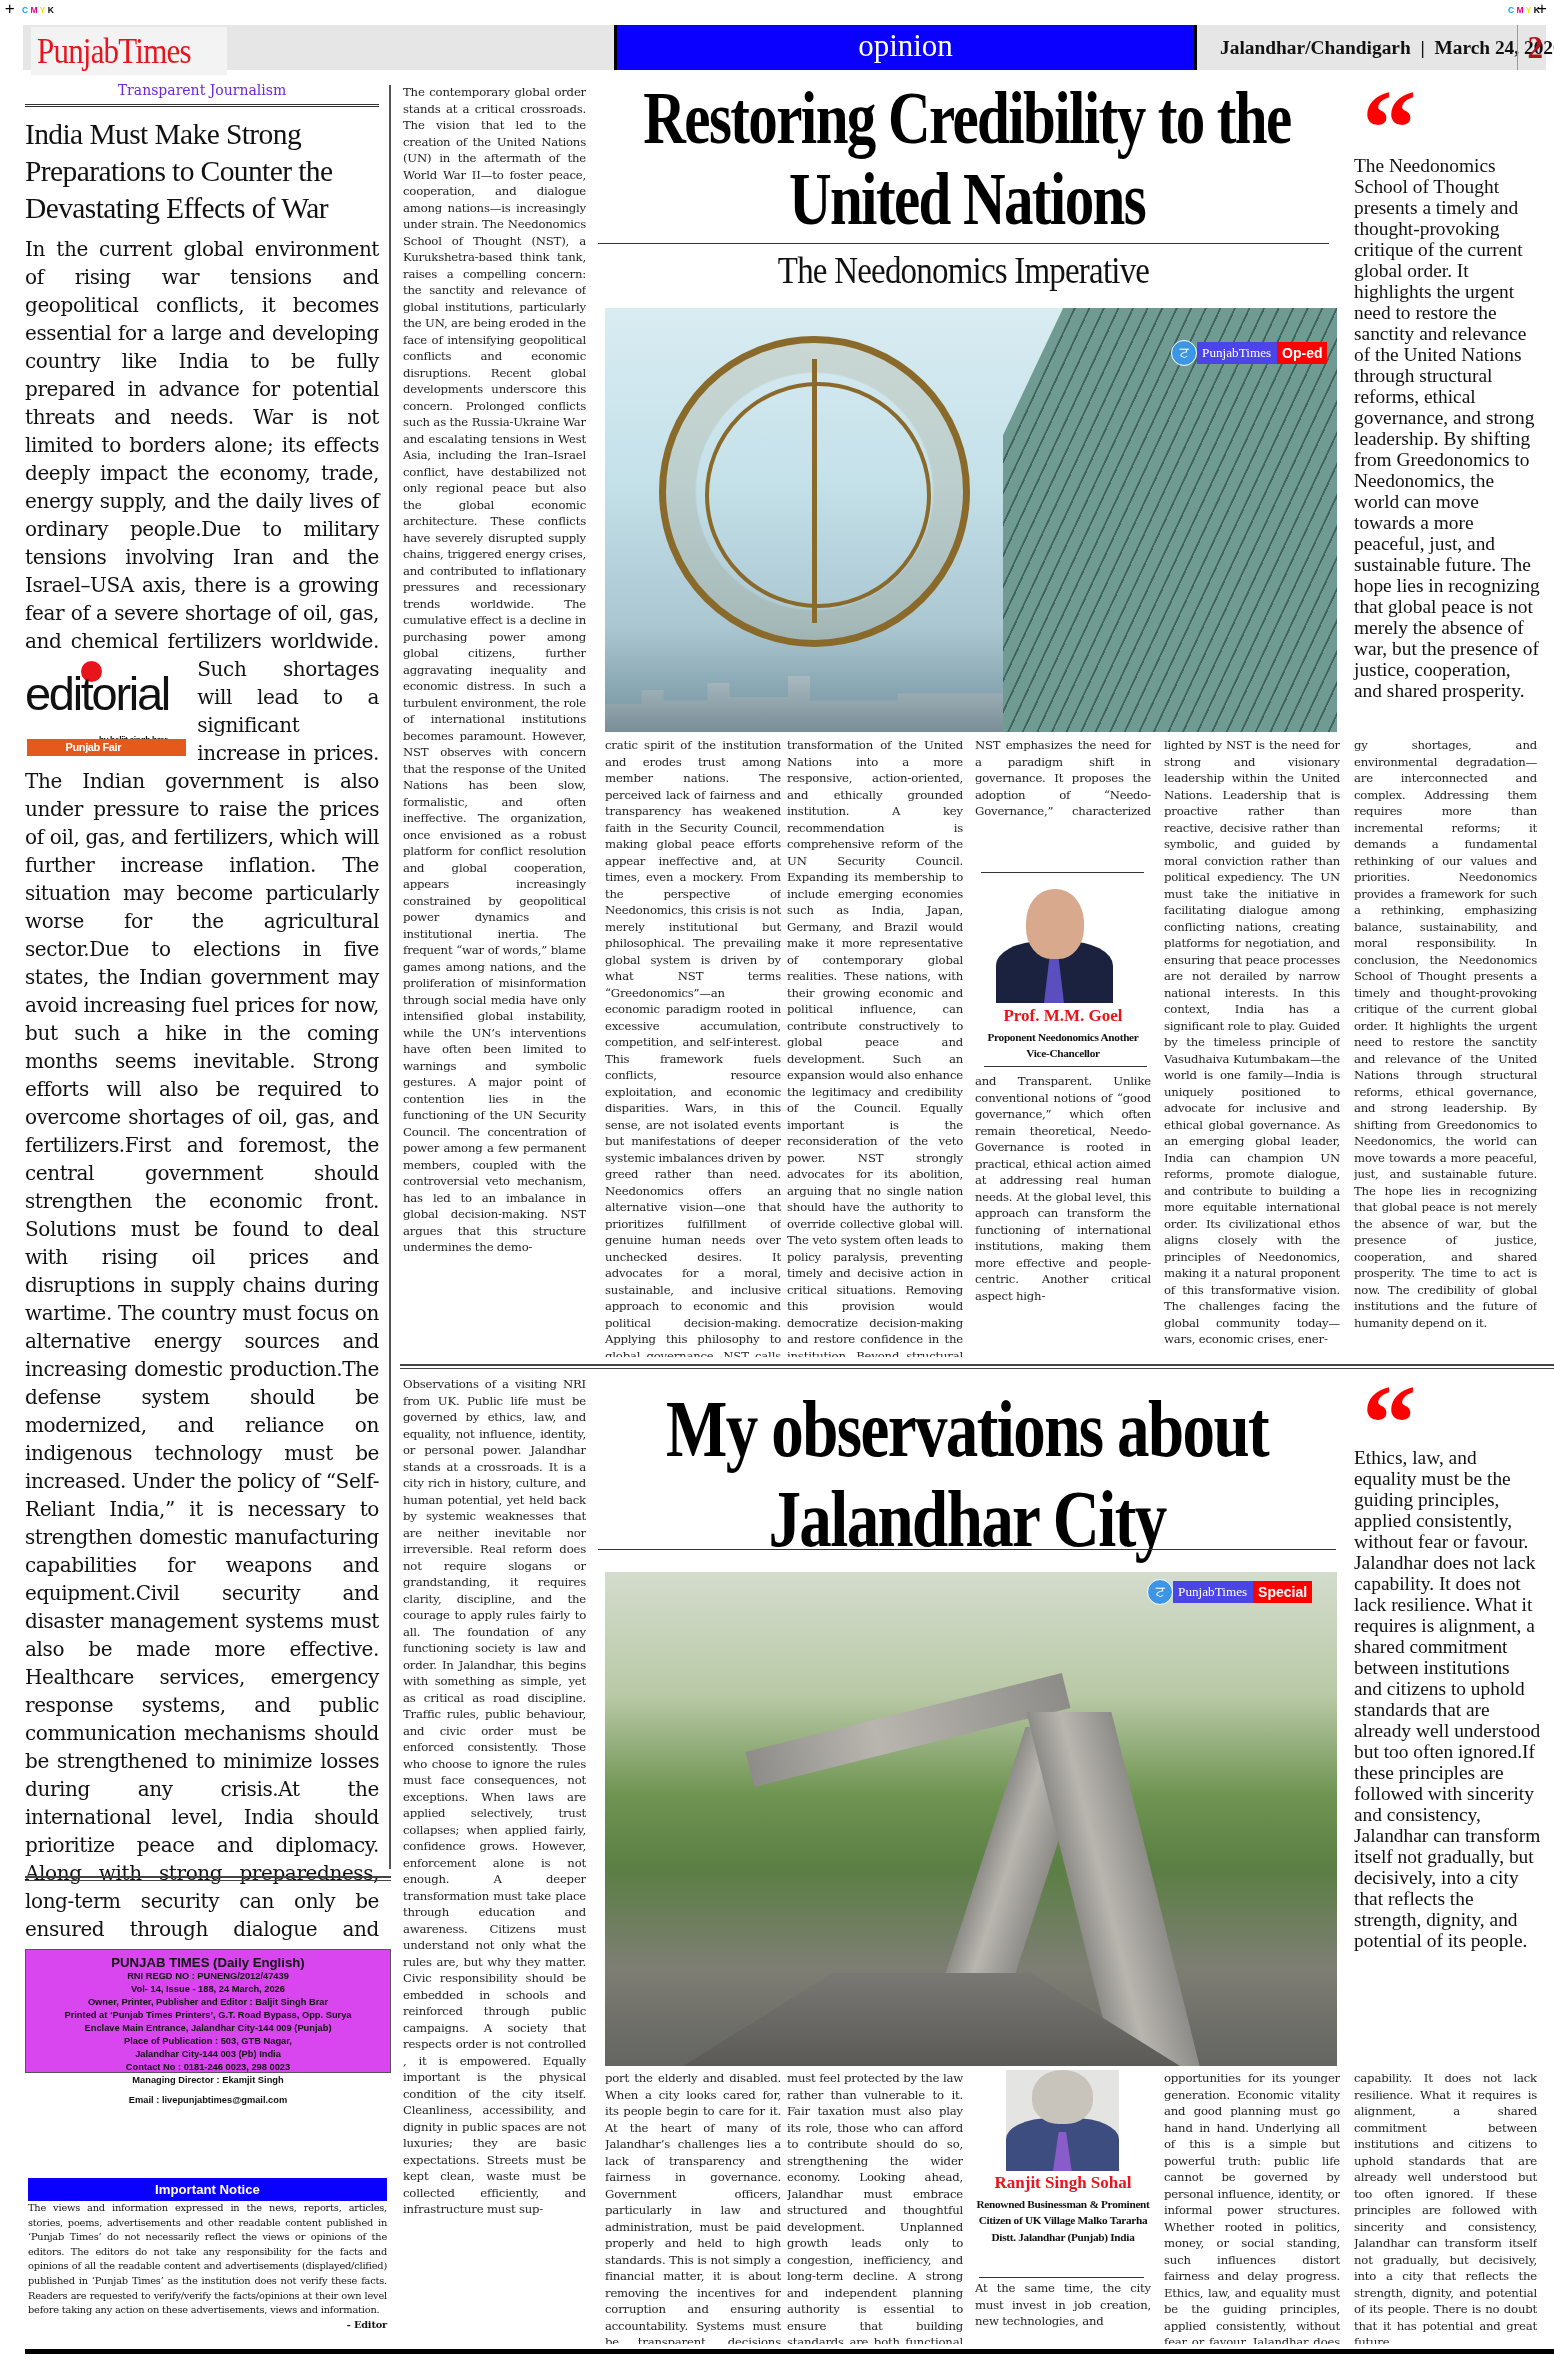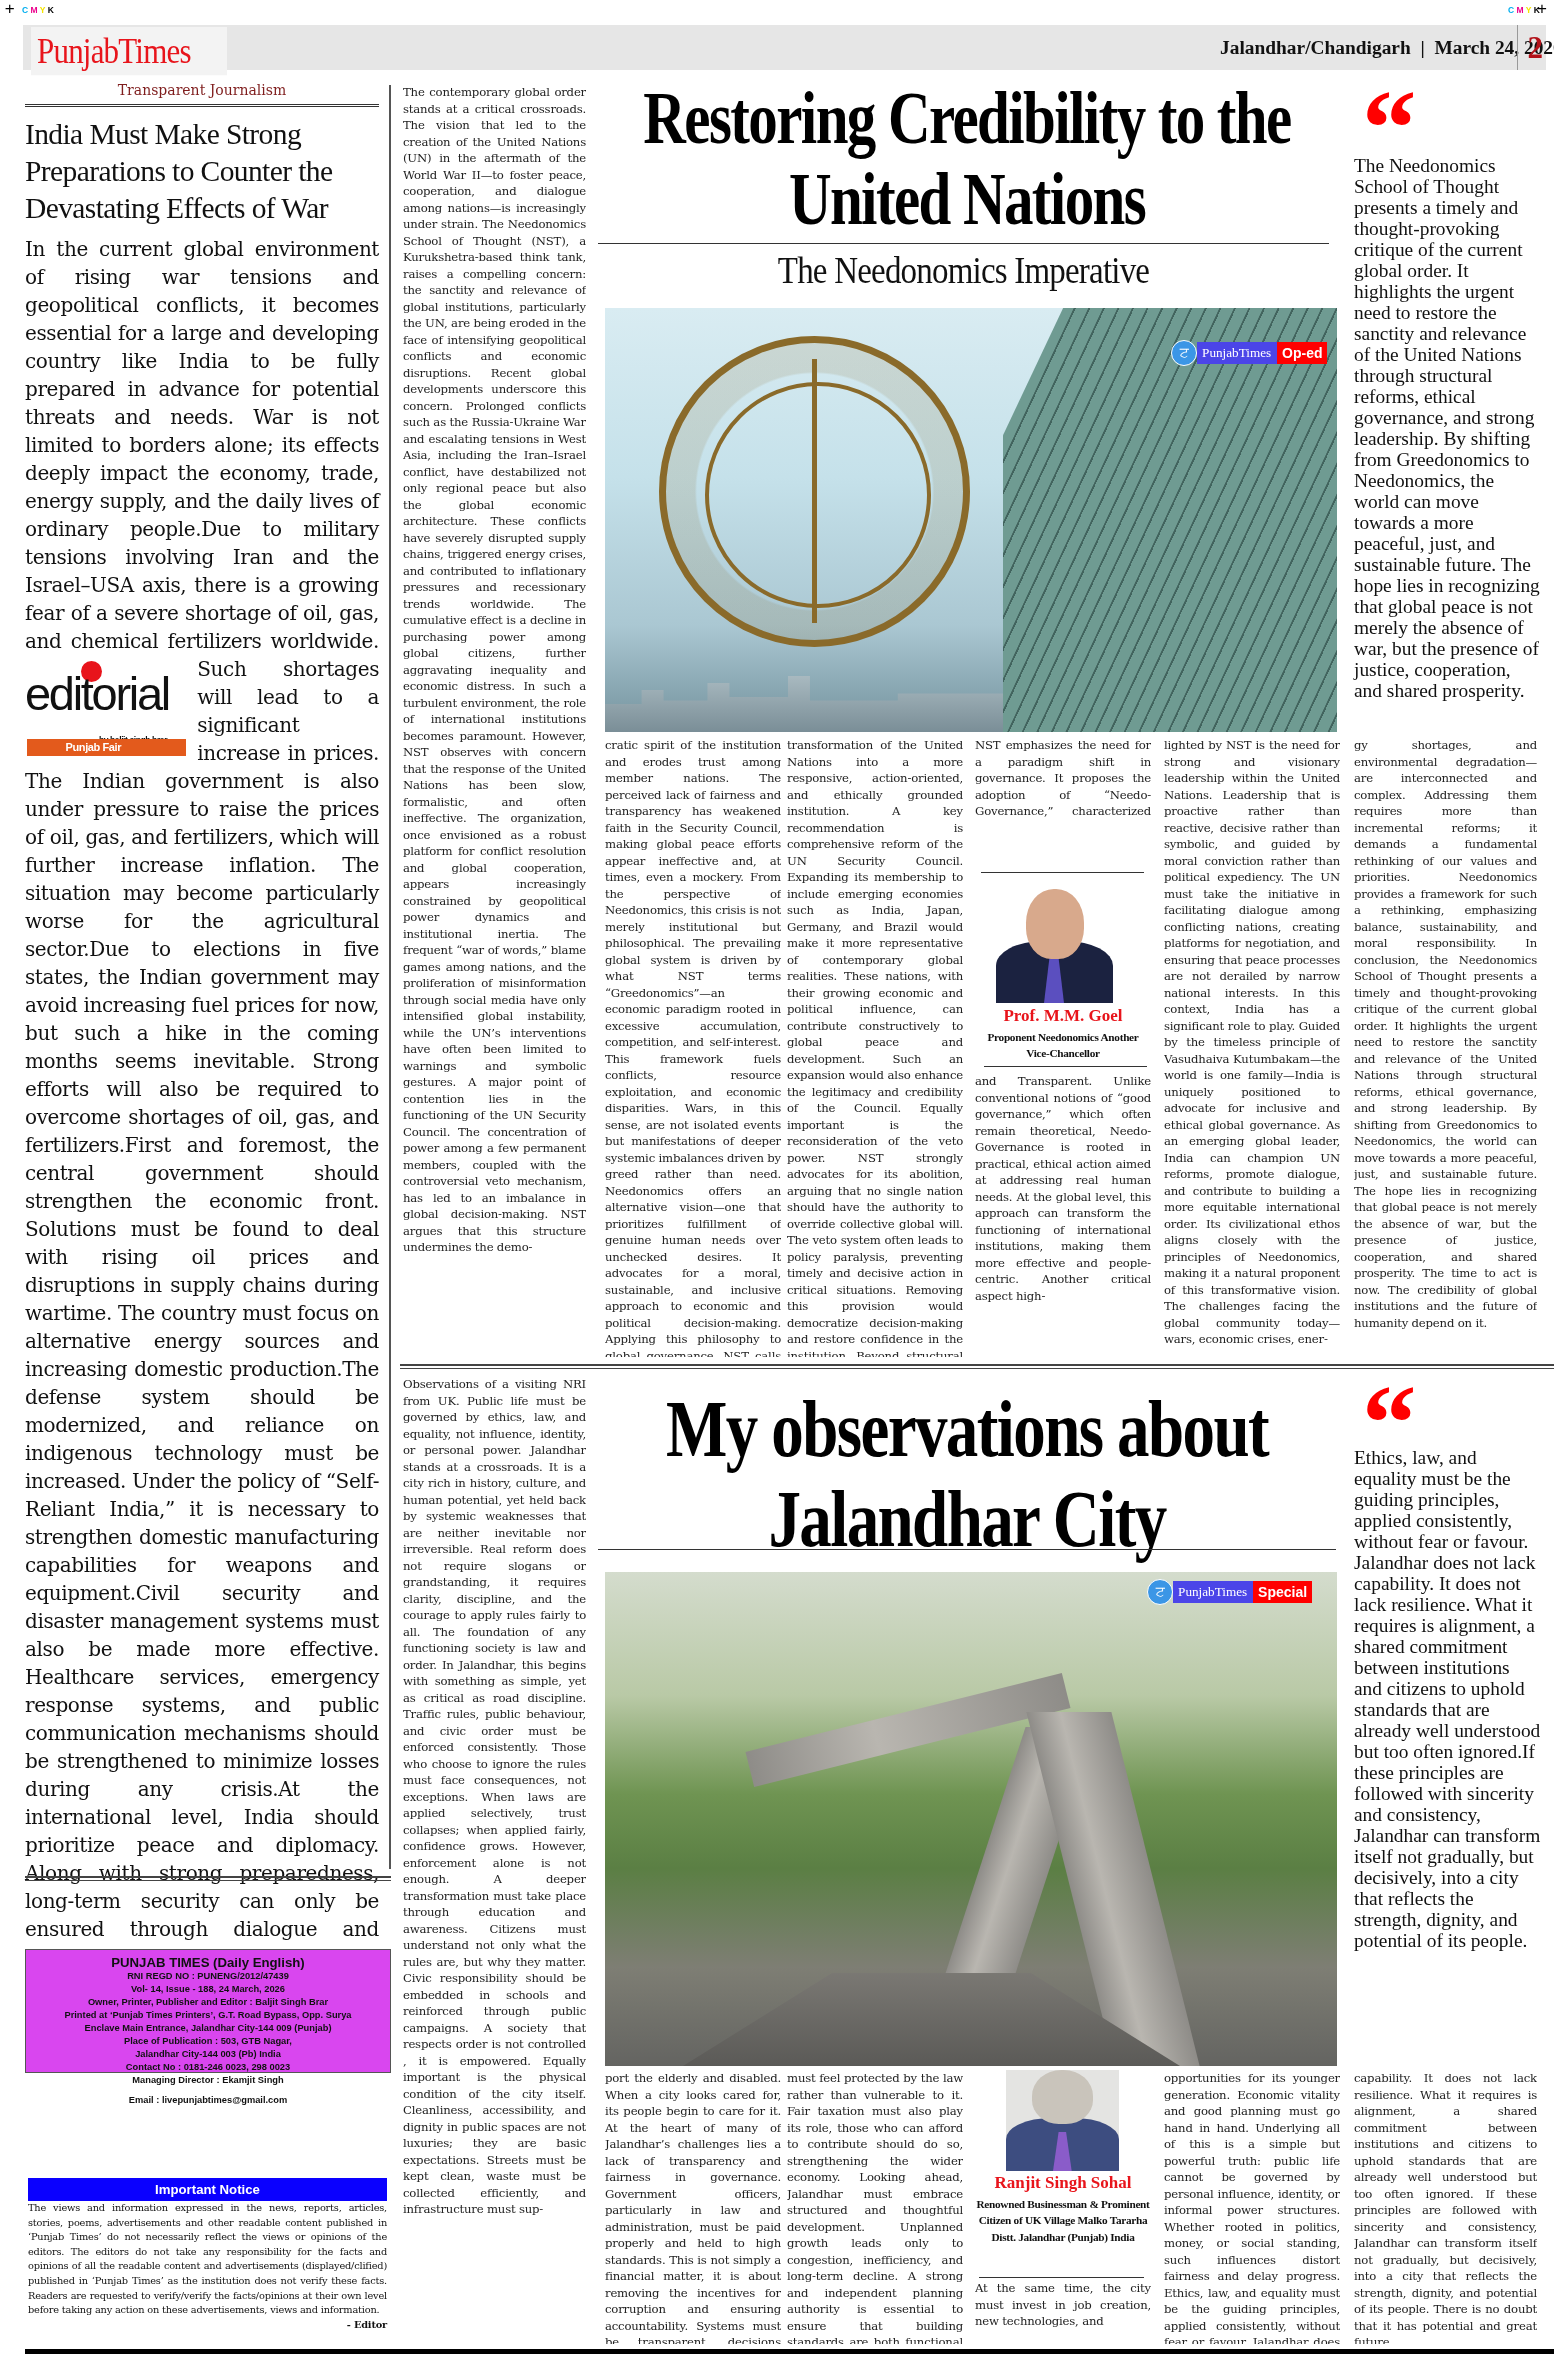--- a/index.html
+++ b/index.html
@@ -11,21 +11,21 @@
   .reg { position: absolute; top: 3.1px; font-size: 17px; line-height: 11px; color: #000; font-family: "Liberation Sans", sans-serif; }
 
   .masthead { position: absolute; top: 25px; left: 23px; width: 1523px; height: 45px; background: #e6e6e6; }
   .logo { position: absolute; left: 7.8px; top: 1.6px; height: 42px; width: 196px; background: #f3f3f3; color: #e8141b; font-family: "Liberation Serif", serif; font-size: 31px; line-height: 42px; letter-spacing: -0.8px; padding-left: 6.2px; transform: scaleY(1.15); transform-origin: top left; }
   .section-tab { position: absolute; left: 591px; top: 0; width: 583px; height: 45px; background: #0a00ff; border-left: 3.1px solid #000; border-right: 3.1px solid #000; color: #fff; font-family: "Liberation Serif", serif; font-size: 31px; text-align: center; line-height: 42px; }
   .dateline { position: absolute; left: 1197px; top: 0; height: 45px; line-height: 45px; font-family: "Liberation Serif", serif; font-weight: bold; font-size: 19.4px; color: #111; }
   .page-no { position: absolute; right: 3.1px; top: 0; height: 45px; line-height: 45px; font-family: "Liberation Serif", serif; font-weight: bold; font-size: 31px; color: #b3121a; border-left: 0.8px solid #999; padding-left: 9.3px; }
 
   
   .leftcol { position: absolute; left: 25px; top: 82px; width: 354px; }
-  .kicker { text-align: center; font-size: 14px; color: #7f1d1d; padding-bottom: 6.2px; border-bottom: 3.1px double #333; }
+  .kicker { text-align: center; font-size: 14px; color: #6d28d9; padding-bottom: 6.2px; border-bottom: 3.1px double #333; }
   .ed-title { font-family: "Liberation Serif", serif; font-weight: normal; font-size: 29.5px; line-height: 37px; letter-spacing: -0.6px; margin-top: 9px; }
   .ed-body { font-family: "DejaVu Serif", serif; font-size: 20px; line-height: 28px; text-align: justify; margin-top: 7.8px; hyphens: auto; letter-spacing: -0.4px; }
   .editorial-logo { float: left; width: 163px; height: 101px; margin: 3.1px 9.3px 3.1px 0; position: relative; }
   .editorial-logo .word { position: absolute; left: 0; top: 22px; font-family: "Liberation Sans", sans-serif; font-size: 47px; letter-spacing: -2.3px; color: #111; }
   .editorial-logo .dot { position: absolute; left: 56px; top: 3.1px; width: 21px; height: 21px; border-radius: 50%; background: #e8141b; }
   .editorial-logo .by { position: absolute; left: 74px; top: 68px; font-family: "Liberation Sans", sans-serif; font-weight: bold; font-size: 8.5px; }
   .editorial-logo .band { position: absolute; left: 1.6px; top: 81px; width: 159px; height: 17px; background: #e35a1c; color: #fff; font-family: "Liberation Sans", sans-serif; font-weight: bold; font-size: 11px; padding-left: 39px; line-height: 17px; }
   .byline { text-align: right; font-weight: bold; font-size: 19.4px; margin-top: 4.7px; }
   .vrule-left { position: absolute; left: 389px; top: 85px; width: 1.6px; height: 1784px; background: #555; }
 
@@ -80,20 +80,21 @@
 </head>
 <body>
 
 <span class="reg" style="left:4.7px;">+</span>
 <span class="cmyk" style="left:22px;"><span class="c">C</span><span class="m">M</span><span class="y">Y</span><span class="k">K</span></span>
 <span class="cmyk" style="left:1508px;"><span class="c">C</span><span class="m">M</span><span class="y">Y</span><span class="k">K</span></span>
 <span class="reg" style="left:1537px;">+</span>
 
 <header class="masthead">
   <div class="logo">PunjabTimes</div>
+  <div class="section-tab">opinion</div>
   <div class="dateline" style="white-space:pre;">Jalandhar/Chandigarh  |  March 24, 2026</div>
   <div class="page-no">2</div>
 </header>
 
 <section class="leftcol">
   <div class="kicker">Transparent Journalism</div>
   <h1 class="ed-title">India Must Make Strong Preparations to Counter the Devastating Effects of War</h1>
   <div class="ed-body">
     <span>In the current global environment of rising war tensions and geopolitical conflicts, it becomes essential for a large and developing country like India to be fully prepared in advance for potential threats and needs. War is not limited to borders alone; its effects deeply impact the economy, trade, energy supply, and the daily lives of ordinary people.Due to military tensions involving Iran and the Israel–USA axis, there is a growing fear of a severe shortage of oil, gas, and chemical fertilizers worldwide.</span>
     <div class="editorial-logo">

